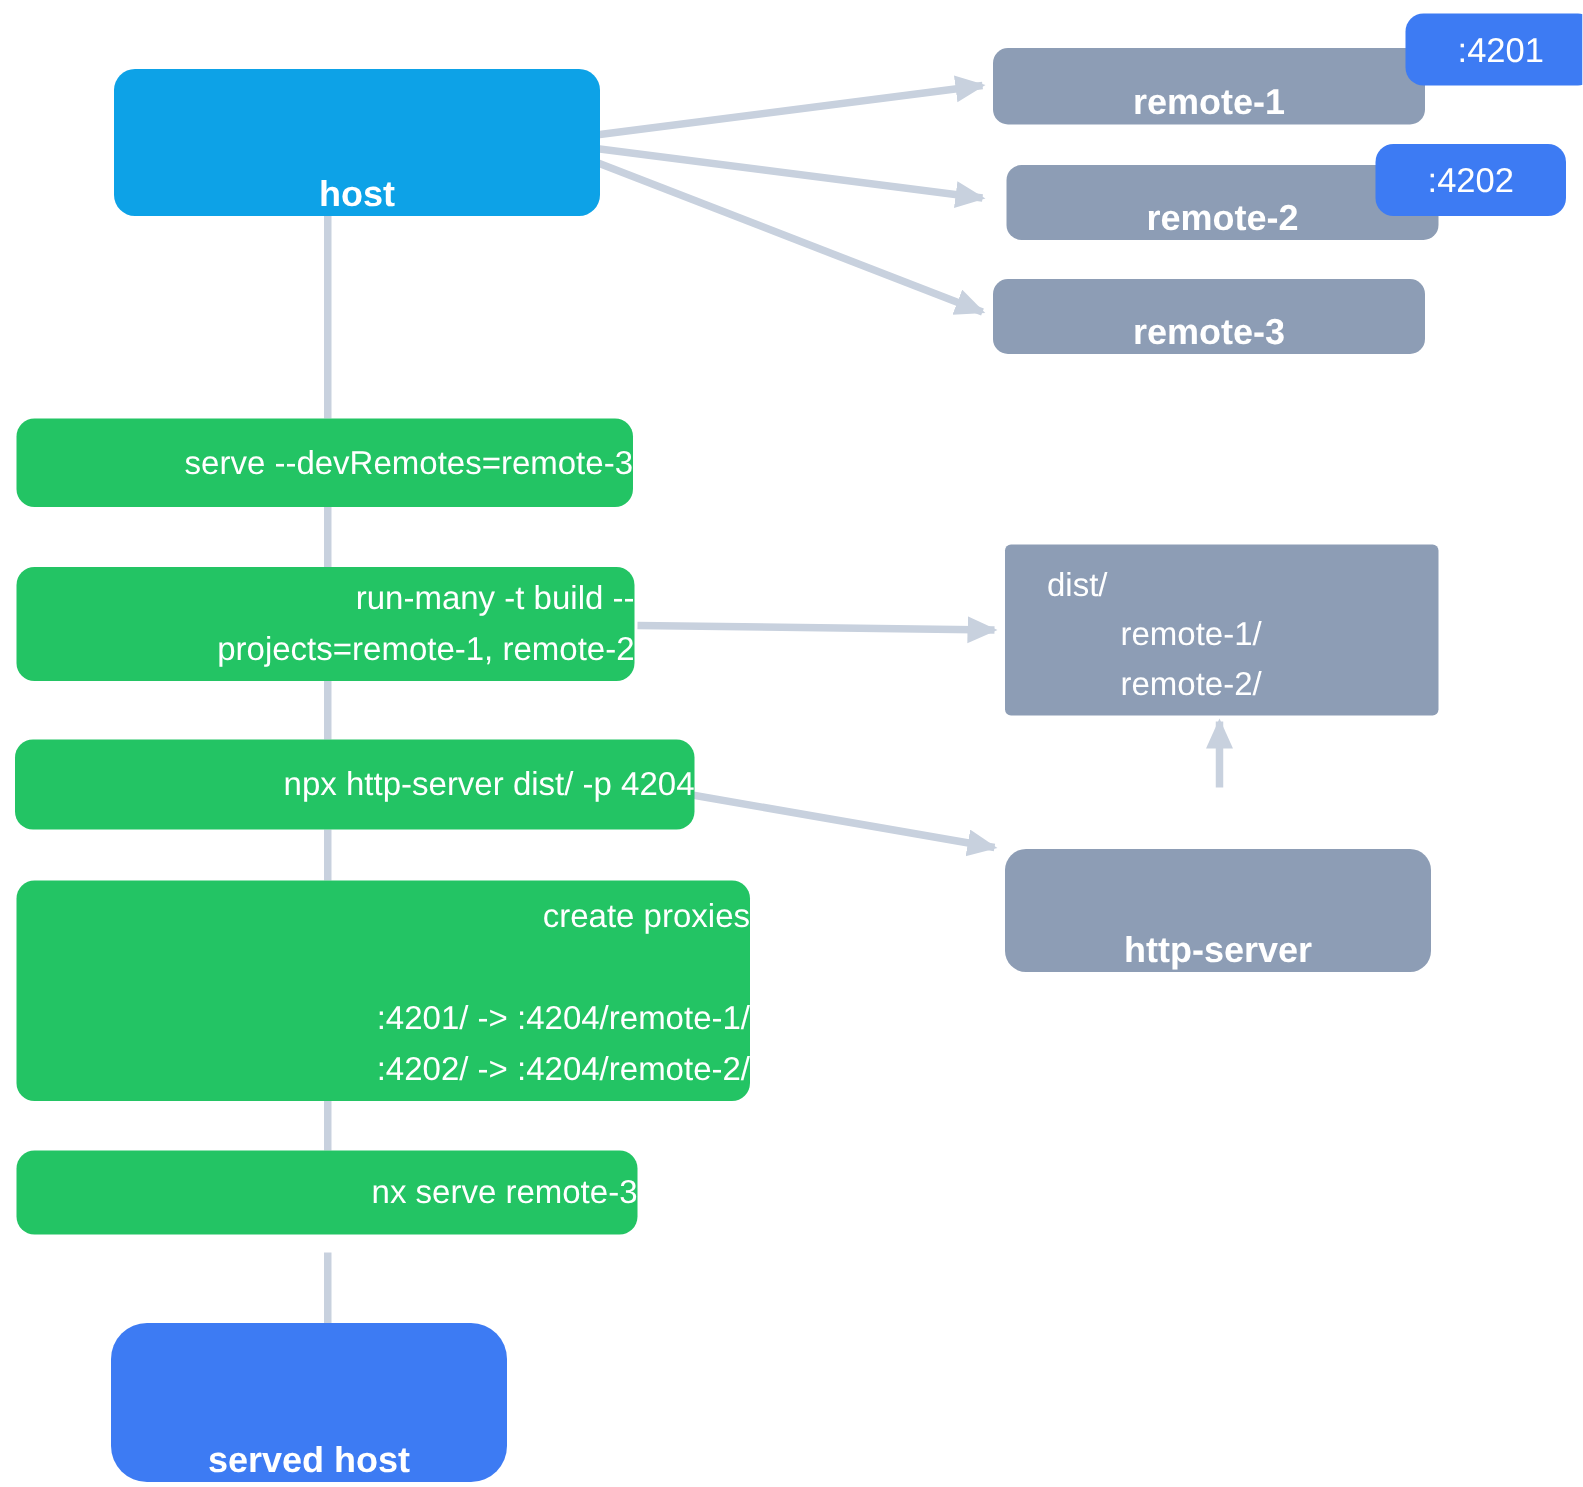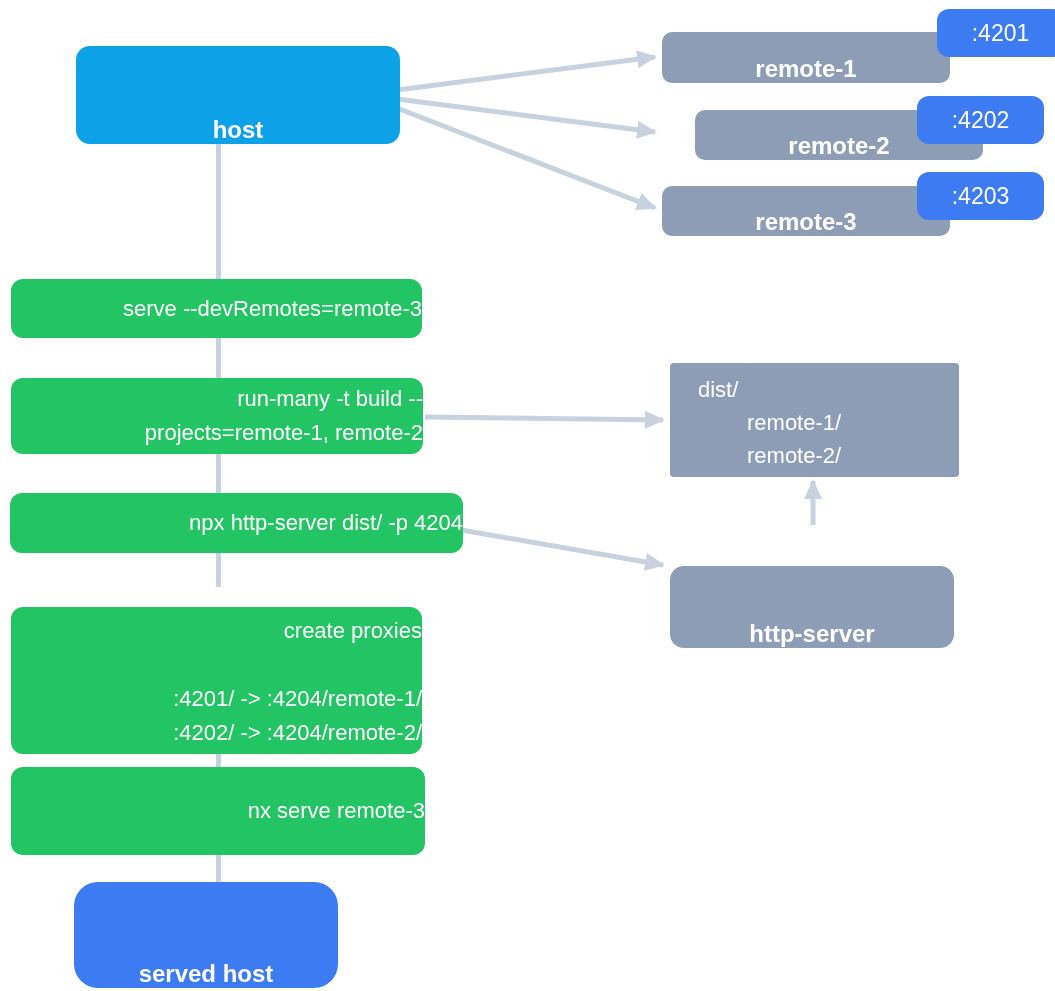--- a/index.html
+++ b/index.html
@@ -36,21 +36,21 @@
     justify-content: center;
     text-align: center;
   }
   .title-node { font-weight: bold; font-size: 24px; }
 
   .host-box   { left: 76px;  top: 46px;  width: 324px; height: 98px;  background: var(--host-blue);   border-radius: 14px; }
   .served-box { left: 74px;  top: 882px; width: 264px; height: 106px; background: var(--accent-blue); border-radius: 24px; }
 
   .remote-box { background: var(--gray); border-radius: 10px; font-weight: bold; font-size: 24px; }
   .remote-1 { left: 662px; top: 32px;  width: 288px; height: 51px; }
-  .remote-2 { left: 695px; top: 110px; width: 288px; height: 50px; }
+  .remote-2 { left: 671px; top: 110px; width: 288px; height: 50px; }
   .remote-3 { left: 662px; top: 186px; width: 288px; height: 50px; }
 
   .badge {
     position: absolute;
     width: 127px; height: 48px;
     background: var(--accent-blue);
     border-radius: 12px;
     color: var(--text);
     font-size: 23px;
     display: flex; align-items: center; justify-content: center;
@@ -62,22 +62,22 @@
 
   .green-box {
     background: var(--green);
     border-radius: 12px;
     font-size: 22px;
     flex-direction: column;
   }
   .step-serve   { left: 11px; top: 279px; width: 411px; height: 59px; }
   .step-runmany { left: 11px; top: 378px; width: 412px; height: 76px; }
   .step-npx     { left: 10px; top: 493px; width: 453px; height: 60px; }
-  .step-proxies { left: 11px; top: 607px; width: 411px; height: 147px; justify-content: flex-start; padding-top: 7px; }
-  .step-nx      { left: 11px; top: 767px; width: 414px; height: 88px; }
+  .step-proxies { left: 11px; top: 587px; width: 489px; height: 147px; justify-content: flex-start; padding-top: 7px; }
+  .step-nx      { left: 11px; top: 767px; width: 414px; height: 56px; }
   .gline { height: 34px; line-height: 34px; margin-left: 44px; }
 
   .dist-box {
     left: 670px; top: 363px; width: 289px; height: 114px;
     background: var(--gray); border-radius: 4px;
     display: block; text-align: left;
     font-size: 22px;
     padding-top: 10px;
   }
   .dist-box .dl { line-height: 33px; }
@@ -128,23 +128,20 @@
   <div class="node remote-box remote-3">
     <span>remote-3</span>
   </div>
 
   <div class="badge badge-1">
     <span>:4201</span>
   </div>
   <div class="badge badge-2">
     <span>:4202</span>
   </div>
-  <div class="badge badge-3">
-    <span>:4203</span>
-  </div>
 
   <div class="node green-box step-serve">
     <span class="gline">serve --devRemotes=remote-3</span>
   </div>
 
   <div class="node green-box step-runmany">
     <span class="gline">run-many -t build --</span>
     <span class="gline">projects=remote-1, remote-2</span>
   </div>
 

